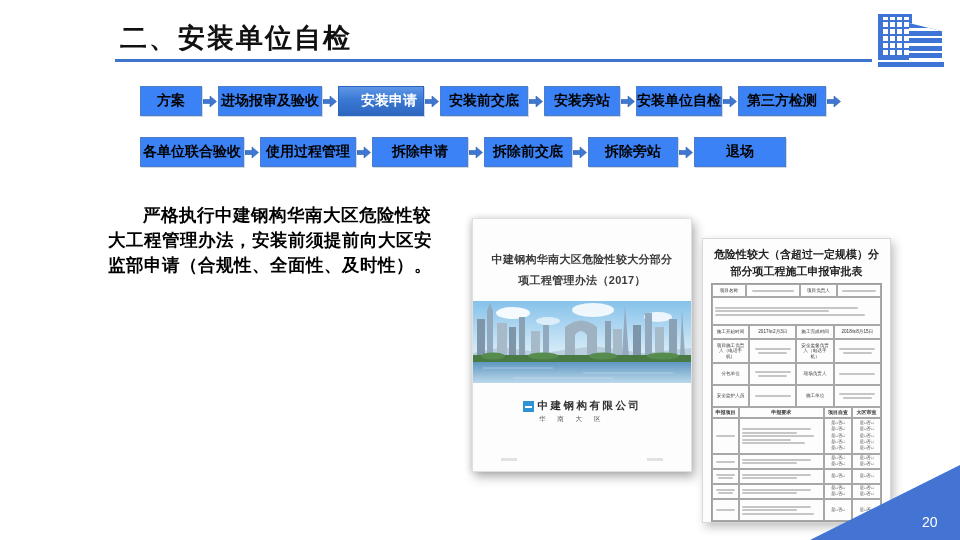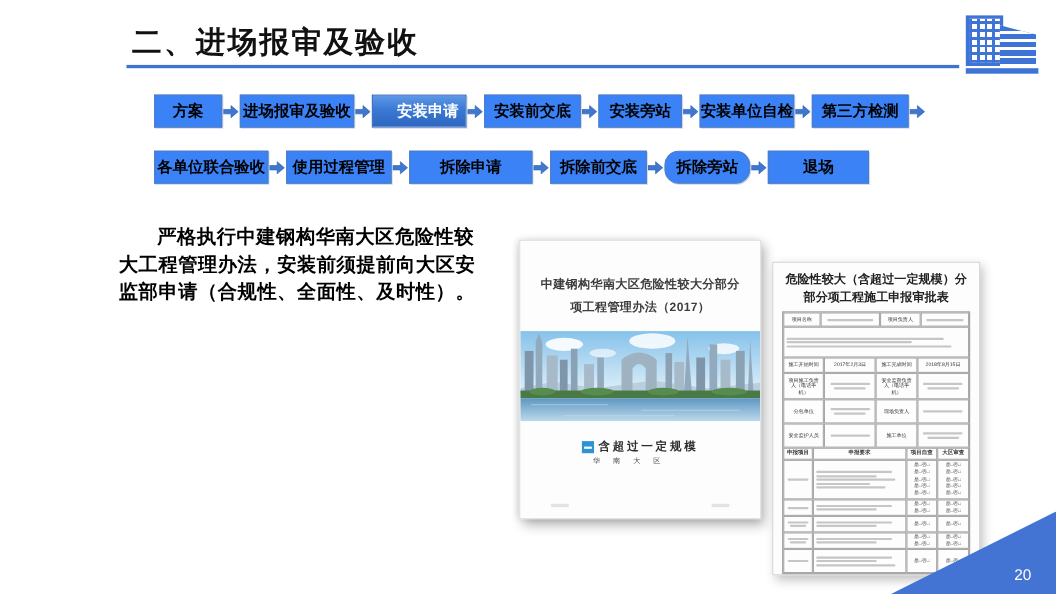--- a/index.html
+++ b/index.html
@@ -68,21 +68,21 @@
 
   
   .corner{position:absolute;right:0;bottom:0;width:150px;height:75px;}
   .corner text{font-family:"Liberation Sans",sans-serif;}
 </style>
 </head>
 <body>
 
 <div class="slide">
 
-  <div class="page-title">二、进场报审及验收</div>
+  <div class="page-title">二、安装单位自检</div>
   <div class="title-underline"></div>
 
   <div class="logo">
     <div class="tall"></div>
     <div class="short"></div>
     <div class="base"></div>
   </div>
 
   <div class="flow-row" id="flow-row-1">
       <div class="flow-box" style="width: 62px;">方案</div>
@@ -134,33 +134,33 @@
         <svg width="14" height="13" viewBox="0 0 14 13">
           <path d="M0 4.5 L7 4.5 L7 1 L13.5 6.5 L7 12 L7 8.5 L0 8.5 Z" fill="#3f76cf" stroke="#2e62b0" stroke-width="0.6"></path>
         </svg>
       </span>
       <div class="flow-box" style="width: 96px;">使用过程管理</div>
       <span class="flow-arrow">
         <svg width="14" height="13" viewBox="0 0 14 13">
           <path d="M0 4.5 L7 4.5 L7 1 L13.5 6.5 L7 12 L7 8.5 L0 8.5 Z" fill="#3f76cf" stroke="#2e62b0" stroke-width="0.6"></path>
         </svg>
       </span>
-      <div class="flow-box" style="width: 112px;">拆除申请</div>
+      <div class="flow-box" style="width: 96px;">拆除申请</div>
       <span class="flow-arrow">
         <svg width="14" height="13" viewBox="0 0 14 13">
           <path d="M0 4.5 L7 4.5 L7 1 L13.5 6.5 L7 12 L7 8.5 L0 8.5 Z" fill="#3f76cf" stroke="#2e62b0" stroke-width="0.6"></path>
         </svg>
       </span>
       <div class="flow-box" style="width: 88px;">拆除前交底</div>
       <span class="flow-arrow">
         <svg width="14" height="13" viewBox="0 0 14 13">
           <path d="M0 4.5 L7 4.5 L7 1 L13.5 6.5 L7 12 L7 8.5 L0 8.5 Z" fill="#3f76cf" stroke="#2e62b0" stroke-width="0.6"></path>
         </svg>
       </span>
-      <div class="flow-box" style="width: 78px; border-radius: 13px;">拆除旁站</div>
+      <div class="flow-box" style="width: 90px;">拆除旁站</div>
       <span class="flow-arrow">
         <svg width="14" height="13" viewBox="0 0 14 13">
           <path d="M0 4.5 L7 4.5 L7 1 L13.5 6.5 L7 12 L7 8.5 L0 8.5 Z" fill="#3f76cf" stroke="#2e62b0" stroke-width="0.6"></path>
         </svg>
       </span>
       <div class="flow-box" style="width: 92px;">退场</div>
     </div>
 
   <div class="lead-par">严格执行中建钢构华南大区危险性较大工程管理办法，安装前须提前向大区安监部申请（合规性、全面性、及时性）。</div>
 
@@ -206,21 +206,21 @@
       <ellipse cx="130" cy="55" rx="14" ry="3.5" fill="#568c4e"></ellipse>
       <ellipse cx="190" cy="55" rx="16" ry="3.5" fill="#568c4e"></ellipse>
       <rect x="0" y="61" width="218" height="21" fill="url(#water)"></rect>
       <line x1="10" y1="67" x2="80" y2="67" stroke="#fff" stroke-width="1" opacity=".35"></line>
       <line x1="110" y1="72" x2="200" y2="72" stroke="#fff" stroke-width="1" opacity=".3"></line>
       <line x1="40" y1="77" x2="140" y2="77" stroke="#fff" stroke-width="1" opacity=".25"></line>
     </svg>
     <div class="cover-company">
       <div class="company-line">
         <span class="company-logo"></span>
-        <span class="company-name">含超过一定规模</span>
+        <span class="company-name">中建钢构有限公司</span>
       </div>
       <div class="company-division">华 南 大 区</div>
     </div>
     <div class="cover-dash l"></div>
     <div class="cover-dash r"></div>
   </div>
 
   <div class="form-doc">
     <div class="form-title">危险性较大（含超过一定规模）分部分项工程施工申报审批表</div>
     <div class="f-table" id="form-table">

